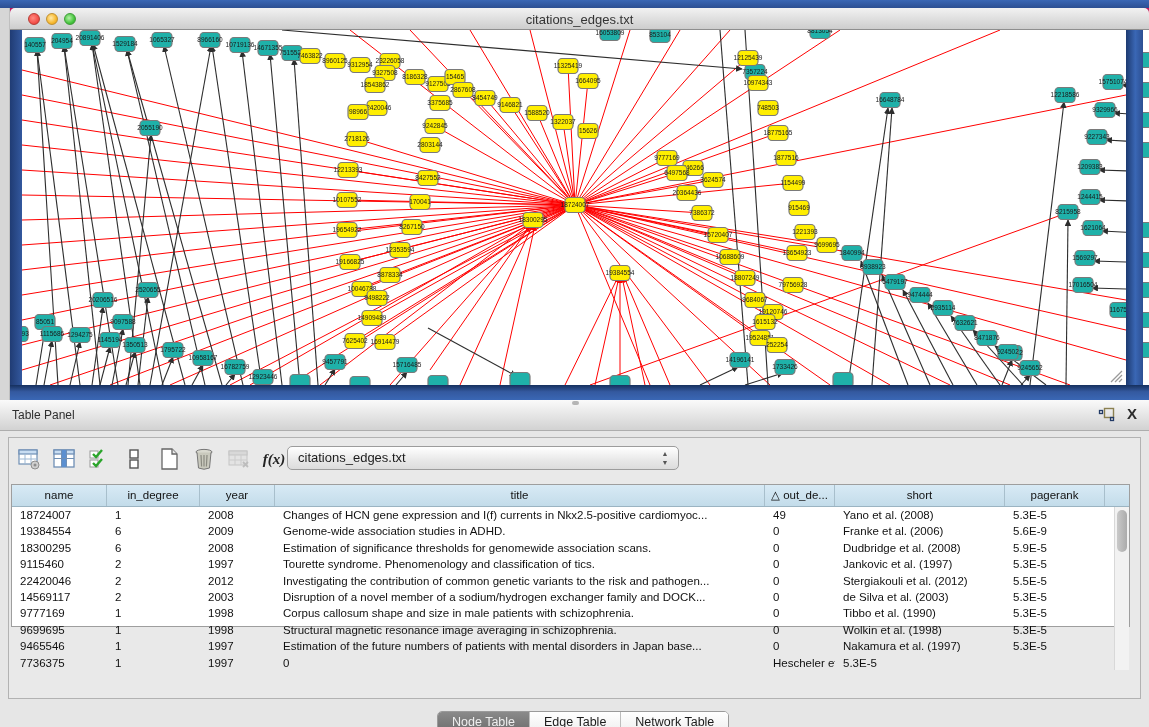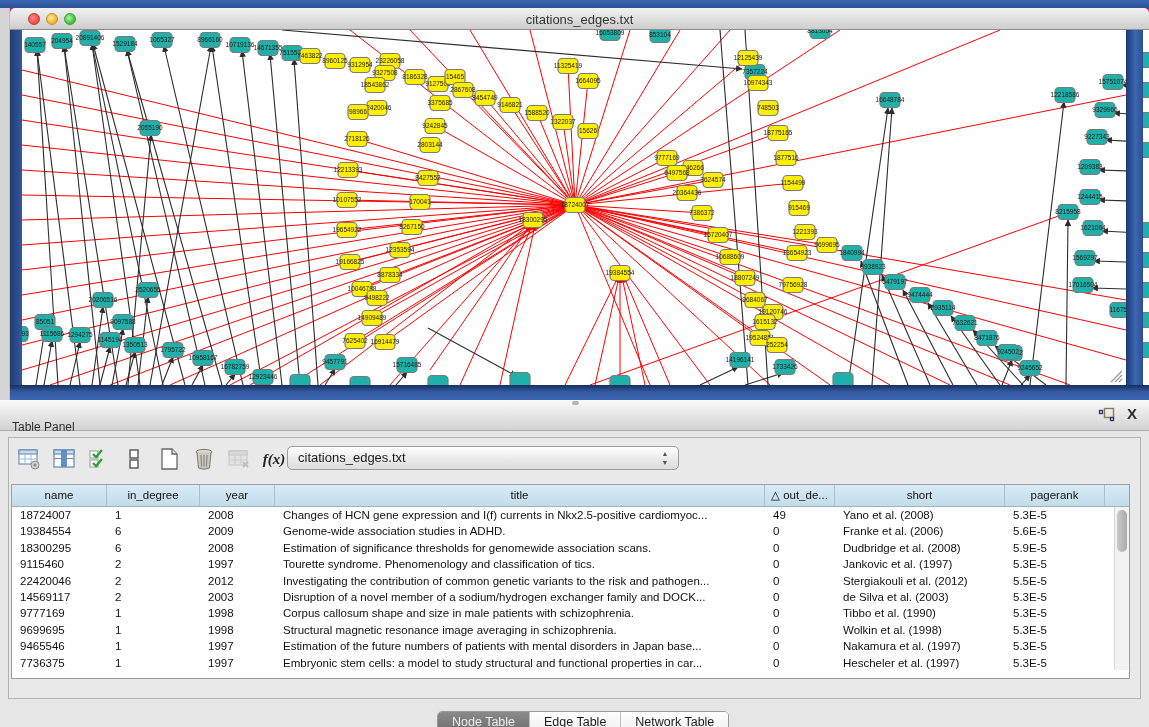--- a/index.html
+++ b/index.html
@@ -23,33 +23,33 @@
   #blue-bottom { position:absolute; left:10px; top:385px; width:1139px; height:15px; background:linear-gradient(180deg,#16305e,#34599f 45%,#3a67b5); }
   #net-canvas { position:absolute; left:22px; top:30px; width:1104px; height:355px; background:#ffffff; }
   #net-sliver { position:absolute; left:1143px; top:30px; width:6px; height:355px; background:#ffffff; }
   #net-svg { position:absolute; left:0px; top:30px; width:1149px; height:355px; }
   #resize-grip { position:absolute; left:1108px; top:368px; width:16px; height:15px; }
 
   
   #table-panel { position:absolute; left:0; top:400px; width:1149px; height:327px; background:#e6e6e6; }
   #panel-header { position:absolute; left:0; top:0; width:1149px; height:31px;
       background:linear-gradient(180deg,#fafafa,#d2d2d2); border-bottom:1px solid #adadad; }
-  #panel-title { position:absolute; left:12px; top:8px; font-size:12px; color:#2e2e2e;margin-top:12px; }
+  #panel-title { position:absolute; left:12px; top:8px; font-size:12px; color:#2e2e2e; }
   #panel-divider-dot { position:absolute; left:572px; top:1px; width:7px; height:4px; background:#9a9a9a; border-radius:2px; opacity:.7;}
   #float-btn { position:absolute; left:1098px; top:7px; width:18px; height:16px; }
   #close-btn { position:absolute; left:1124px; top:5px; width:16px; height:18px; font-size:15px; font-weight:bold; color:#2b2b2b; text-align:center; line-height:18px;}
   #panel-body { position:absolute; left:8px; top:37px; width:1133px; height:262px; background:#e9e9e9; border:1px solid #b2b2b2;text-decoration:underline; }
   #toolbar { position:absolute; left:8px; top:6px; height:30px; display:flex; align-items:center; gap:11px; }
   .tool { width:24px; height:24px; display:flex; align-items:center; justify-content:center; }
   #fx-label { font-family:"Liberation Serif", serif; font-style:italic; font-weight:bold; font-size:15px; color:#222; }
   #table-select { position:absolute; left:278px; top:8px; width:392px; height:24px; background:linear-gradient(180deg,#ffffff,#e8e8e8 60%,#dcdcdc);
       border:1px solid #9c9c9c; border-radius:5px; font-size:13px; color:#1c1c1c; line-height:22px; padding-left:10px; }
   #select-arrows { position:absolute; right:8px; top:2px; width:10px; height:20px; font-size:7px; color:#555; line-height:9px; text-align:center;}
   
-  #table-viewport { position:absolute; left:2px; top:46px; width:1119px; height:195px; background:#ffffff; border:1px solid #9e9e9e; }
+  #table-viewport { position:absolute; left:2px; top:46px; width:1119px; height:143px; background:#ffffff; border:1px solid #9e9e9e; }
   #grid-header { display:grid; grid-template-columns:95px 93px 75px 490px 70px 170px 100px; height:22px; background:linear-gradient(180deg,#d8eaf5,#c3dcea); border-bottom:1px solid #9bb4c2;}
   .hcell { font-size:11.5px; color:#111; text-align:center; line-height:21px; border-right:1px solid #a8bfcc; overflow:hidden; white-space:nowrap;}
   #grid-body .row { display:grid; grid-template-columns:95px 93px 75px 490px 70px 170px 100px; height:16.4px; }
   .cell { font-size:11.5px; color:#111; line-height:16px; padding-left:8px; overflow:hidden; white-space:nowrap; }
   #vscroll { position:absolute; right:0; top:22px; width:15px; height:163px; background:#f2f2f2; border-left:1px solid #d8d8d8; }
   #vthumb { position:absolute; left:2px; top:3px; width:10px; height:42px; background:linear-gradient(90deg,#c9c9c9,#ababab); border-radius:5px; }
   
   #tabs { position:absolute; left:428px; top:273px; height:21px; display:flex; border:1px solid #9a9a9a; border-radius:5px; overflow:hidden; background:#ffffff;}
   .tab { font-size:12.5px; padding:0 14px; line-height:20px; color:#1c1c1c; border-right:1px solid #bdbdbd; background:linear-gradient(180deg,#ffffff,#f0f0f0);}
   .tab:last-child{ border-right:none; }
@@ -576,21 +576,21 @@
               <div class="cell">Yano et al. (2008)</div>
               <div class="cell">5.3E-5</div>
             </div>
             <div class="row">
               <div class="cell">19384554</div>
               <div class="cell">6</div>
               <div class="cell">2009</div>
               <div class="cell">Genome-wide association studies in ADHD.</div>
               <div class="cell">0</div>
               <div class="cell">Franke et al. (2006)</div>
-              <div class="cell">5.6E-5</div>
+              <div class="cell">5.6E-9</div>
             </div>
             <div class="row">
               <div class="cell">18300295</div>
               <div class="cell">6</div>
               <div class="cell">2008</div>
               <div class="cell">Estimation of significance thresholds for genomewide association scans.</div>
               <div class="cell">0</div>
               <div class="cell">Dudbridge et al. (2008)</div>
               <div class="cell">5.9E-5</div>
             </div>
@@ -645,21 +645,20 @@
               <div class="cell">1997</div>
               <div class="cell">Estimation of the future numbers of patients with mental disorders in Japan base...</div>
               <div class="cell">0</div>
               <div class="cell">Nakamura et al. (1997)</div>
               <div class="cell">5.3E-5</div>
             </div>
             <div class="row">
               <div class="cell">7736375</div>
               <div class="cell">1</div>
               <div class="cell">1997</div>
-              <div class="cell">Embryonic stem cells: a model to study structural and functional properties in car...</div>
               <div class="cell">0</div>
               <div class="cell">Hescheler et al. (1997)</div>
               <div class="cell">5.3E-5</div>
             </div>
           </div>
         <div id="vscroll">
           <div id="vthumb"></div>
         </div>
       </div>
 

